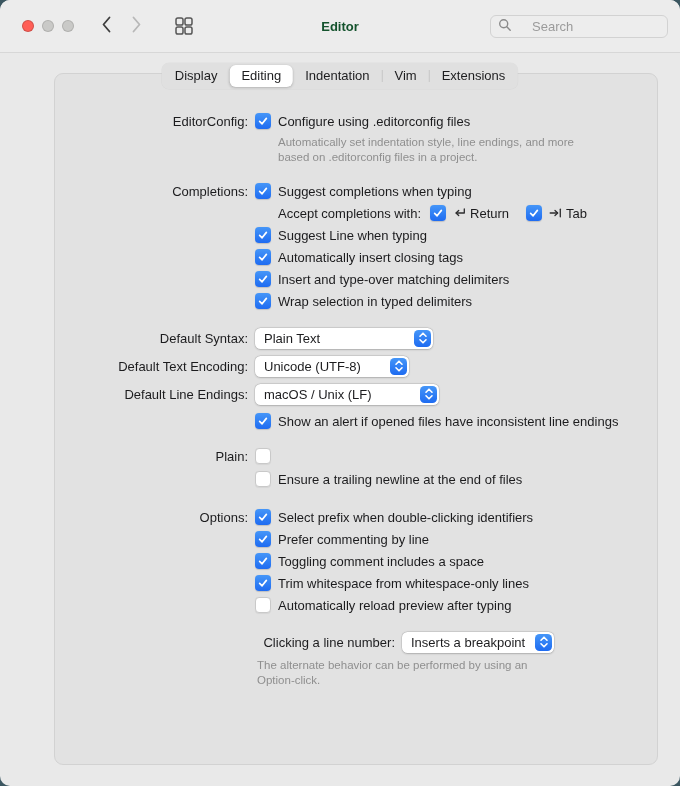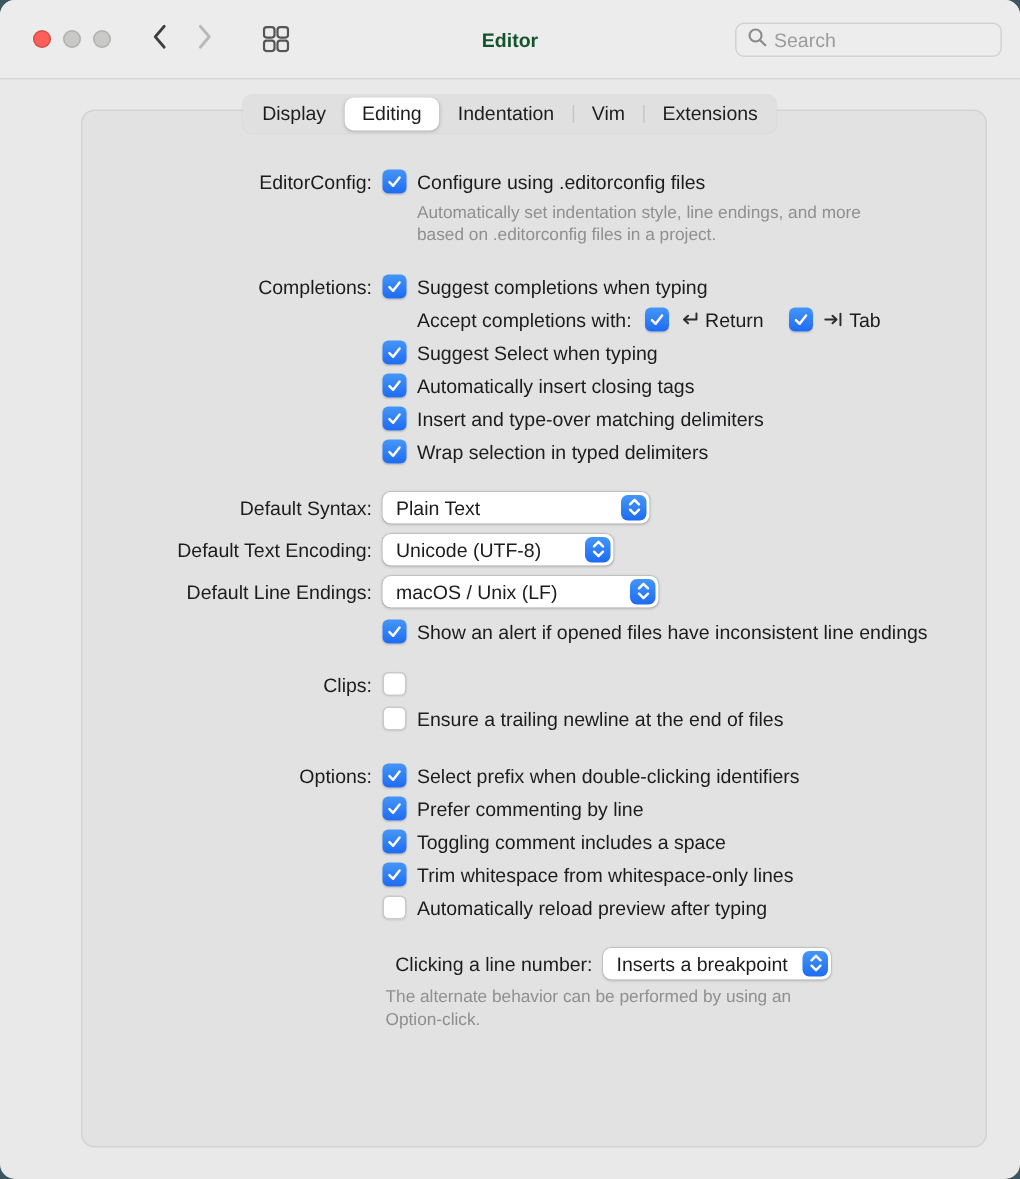--- a/index.html
+++ b/index.html
@@ -28,21 +28,21 @@
   .nav-fwd{left:129px;}
   .grid-btn{position:absolute;left:175px;top:17px;width:18px;height:18px;}
   .tb-title{
     position:absolute;left:0;right:0;top:0;height:52px;
     display:flex;align-items:center;justify-content:center;
     font-weight:700;font-size:13px;color:#14532d;pointer-events:none;
   }
   .searchfield{
     position:absolute;right:12px;top:15px;width:178px;height:23px;
     box-sizing:border-box;border:1px solid #d2d2d2;border-radius:6px;
-    background:#ededed;display:flex;align-items:center;padding:0 7px;gap:4px;
+    background:#ededed;display:flex;align-items:center;padding:0 7px;gap:20px;
   }
   .searchfield .ph{color:#9b9b9b;font-size:13px;}
   
   .content{position:relative;height:733px;}
   .panel{
     position:absolute;left:22px;right:22px;top:20px;bottom:21px;
     background:#e2e2e2;border:1px solid #d2d2d2;border-radius:9px;
     box-sizing:border-box;
     margin-left:32px;
   }
@@ -228,21 +228,21 @@
 
       <div class="row" style="top:150px">
         <div class="row-label"></div>
         <div class="ctl">
           <label class="cb checked">
             <span class="cbbox">
                 <svg width="12" height="12" viewBox="0 0 16 16">
                   <path d="M3.5 8.5 L6.8 11.8 L12.5 4.5" fill="none" stroke="#fff" stroke-width="2.2" stroke-linecap="round" stroke-linejoin="round"></path>
                 </svg>
               </span>
-            <span class="cb-label">Suggest Select when typing</span>
+            <span class="cb-label">Suggest Line when typing</span>
           </label>
         </div>
       </div>
 
       <div class="row" style="top:172px">
         <div class="row-label"></div>
         <div class="ctl">
           <label class="cb checked">
             <span class="cbbox">
                 <svg width="12" height="12" viewBox="0 0 16 16">
@@ -335,21 +335,21 @@
                 <svg width="12" height="12" viewBox="0 0 16 16">
                   <path d="M3.5 8.5 L6.8 11.8 L12.5 4.5" fill="none" stroke="#fff" stroke-width="2.2" stroke-linecap="round" stroke-linejoin="round"></path>
                 </svg>
               </span>
             <span class="cb-label">Show an alert if opened files have inconsistent line endings</span>
           </label>
         </div>
       </div>
 
       <div class="row" style="top:371px">
-        <div class="row-label">Clips:</div>
+        <div class="row-label">Plain:</div>
         <div class="ctl">
           <label class="cb">
             <span class="cbbox"></span>
           </label>
         </div>
       </div>
 
       <div class="row" style="top:394px">
         <div class="row-label"></div>
         <div class="ctl">

